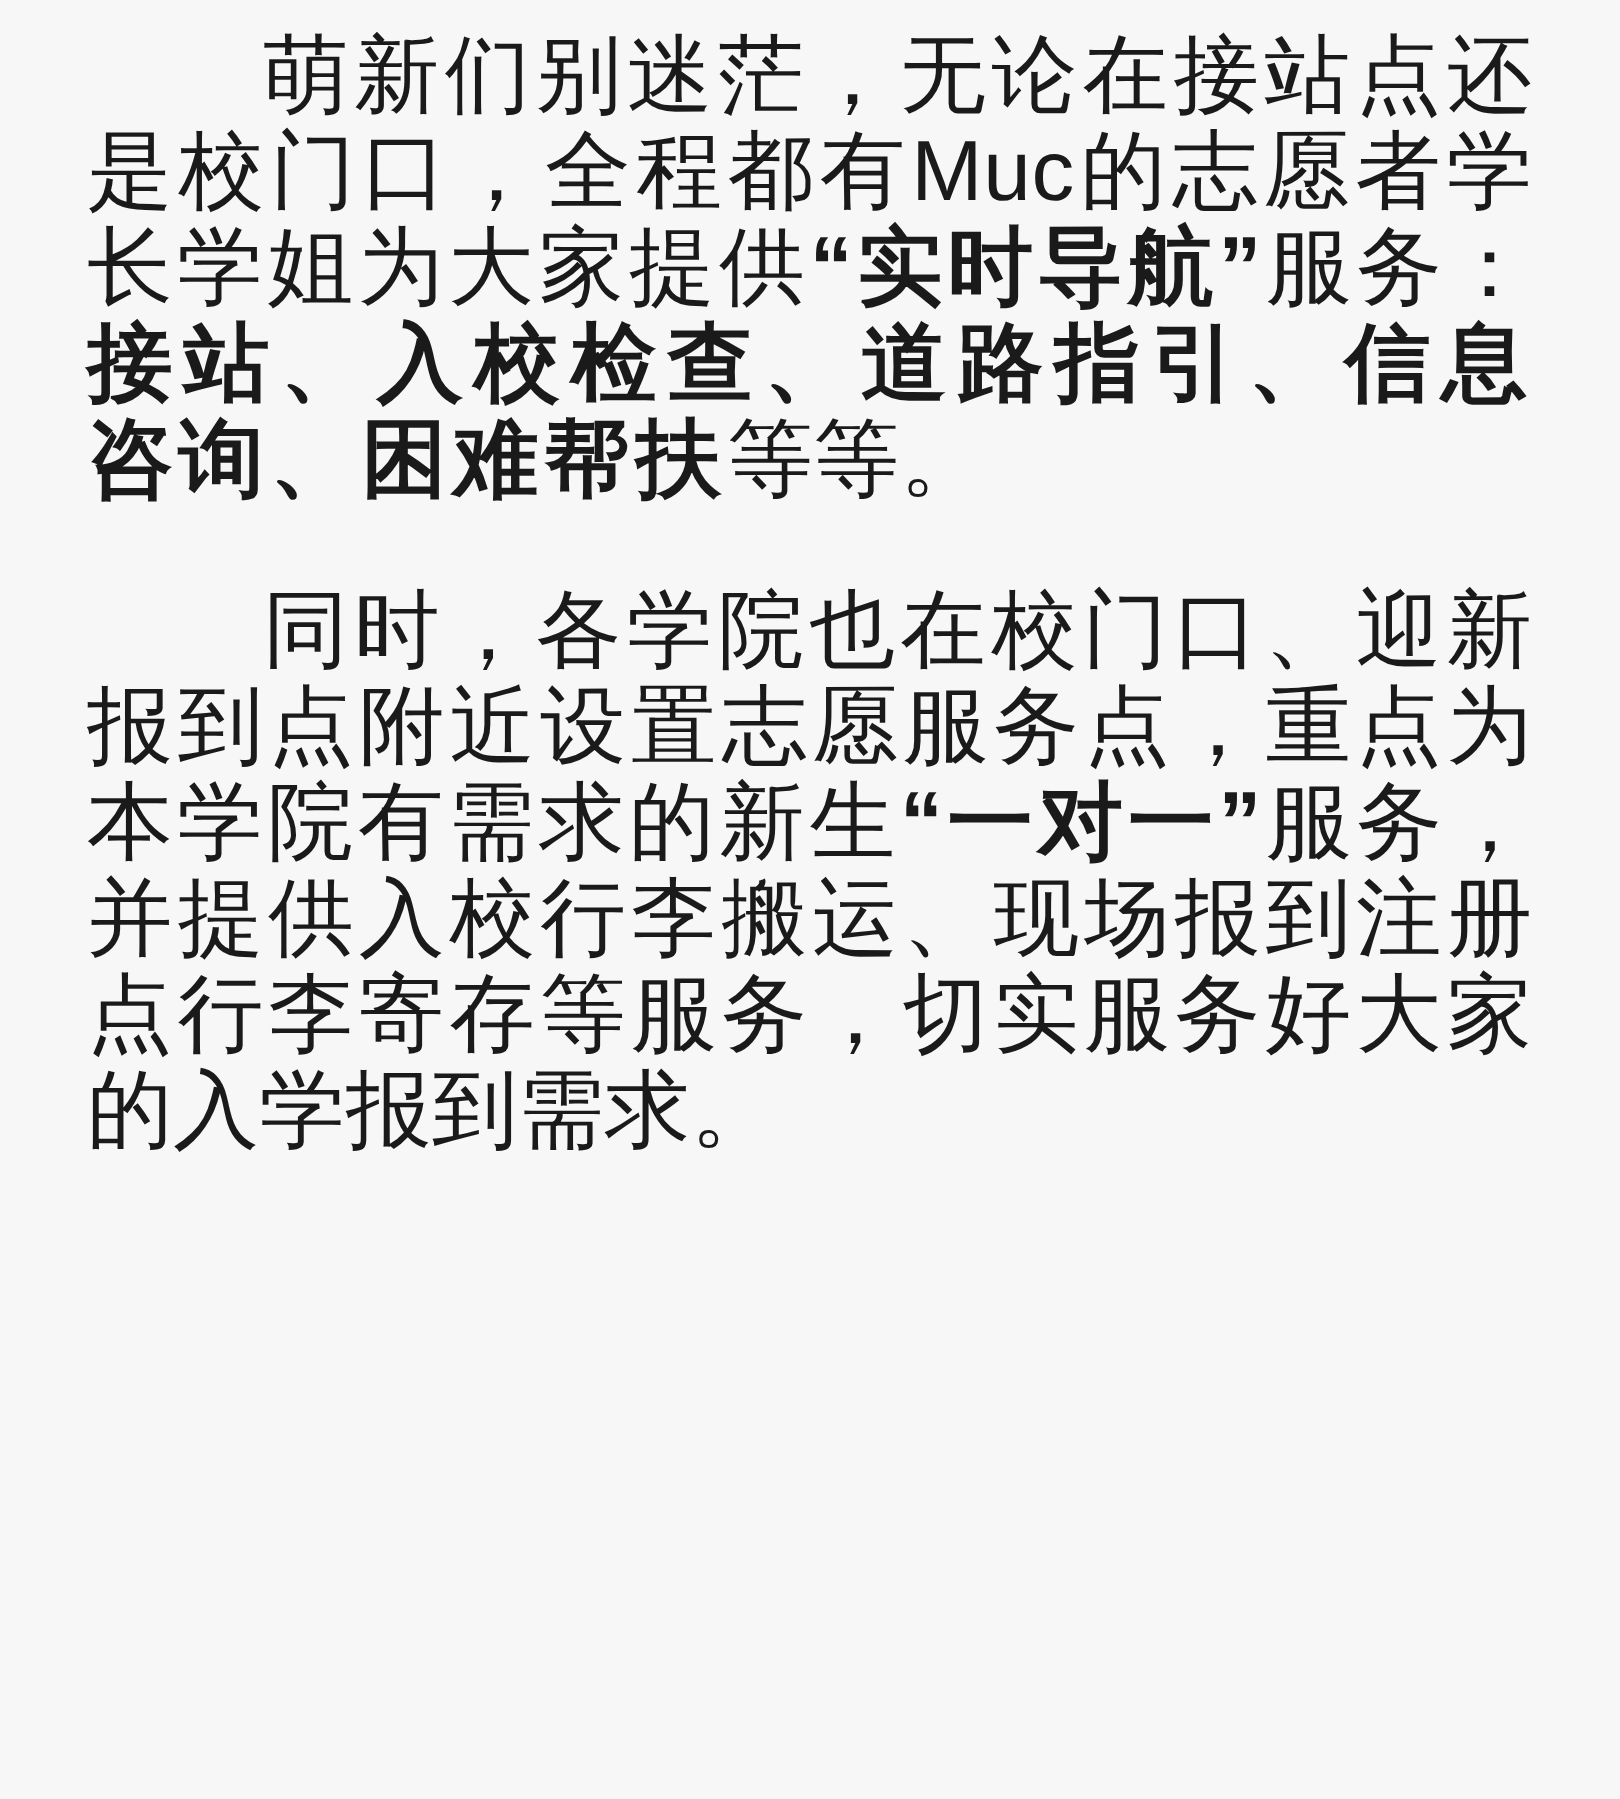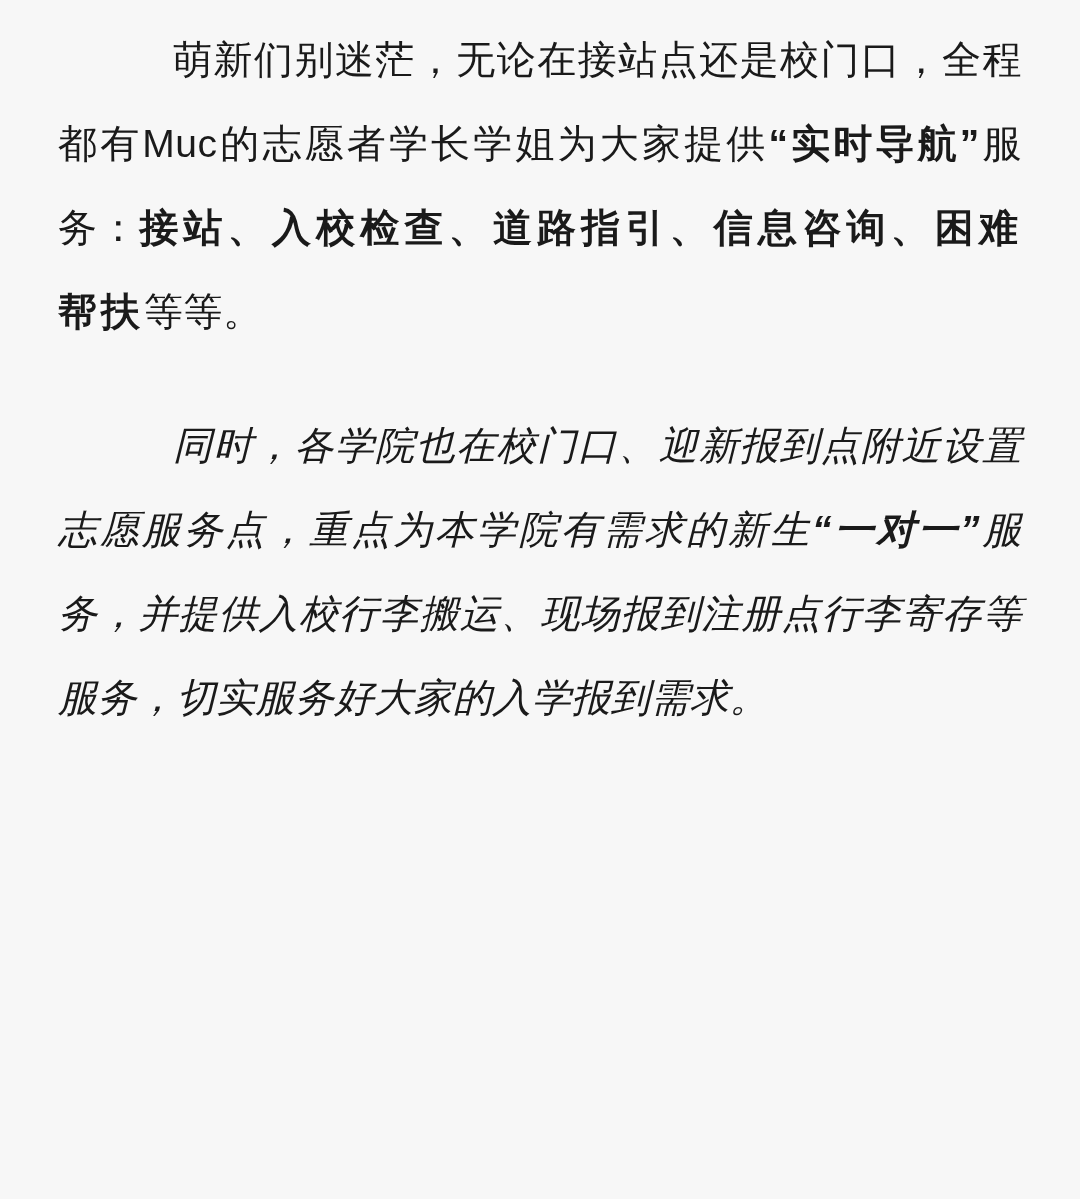--- a/index.html
+++ b/index.html
@@ -15,30 +15,29 @@
   }
   .page {
     width: 1080px;
     height: 1199px;
     background: #f7f7f7;
     box-sizing: border-box;
     padding: 18px 58px 0 58px;
   }
   .para {
     color: #1a1a1a;
-    font-size: 39px;
-    line-height: 84px;
+    font-size: 57px;
+    line-height: 64px;
     letter-spacing: 0.5px;
     text-align: justify;
     text-justify: inter-ideograph;
     margin: 0;
   }
   .para + .para {
     margin-top: 50px;
-    font-style: italic;
   }
   .indent {
     display: inline-block;
     width: 114px;
   }
   .bold {
     font-weight: bold;
   }
   .spaced {
     letter-spacing: 4px;

